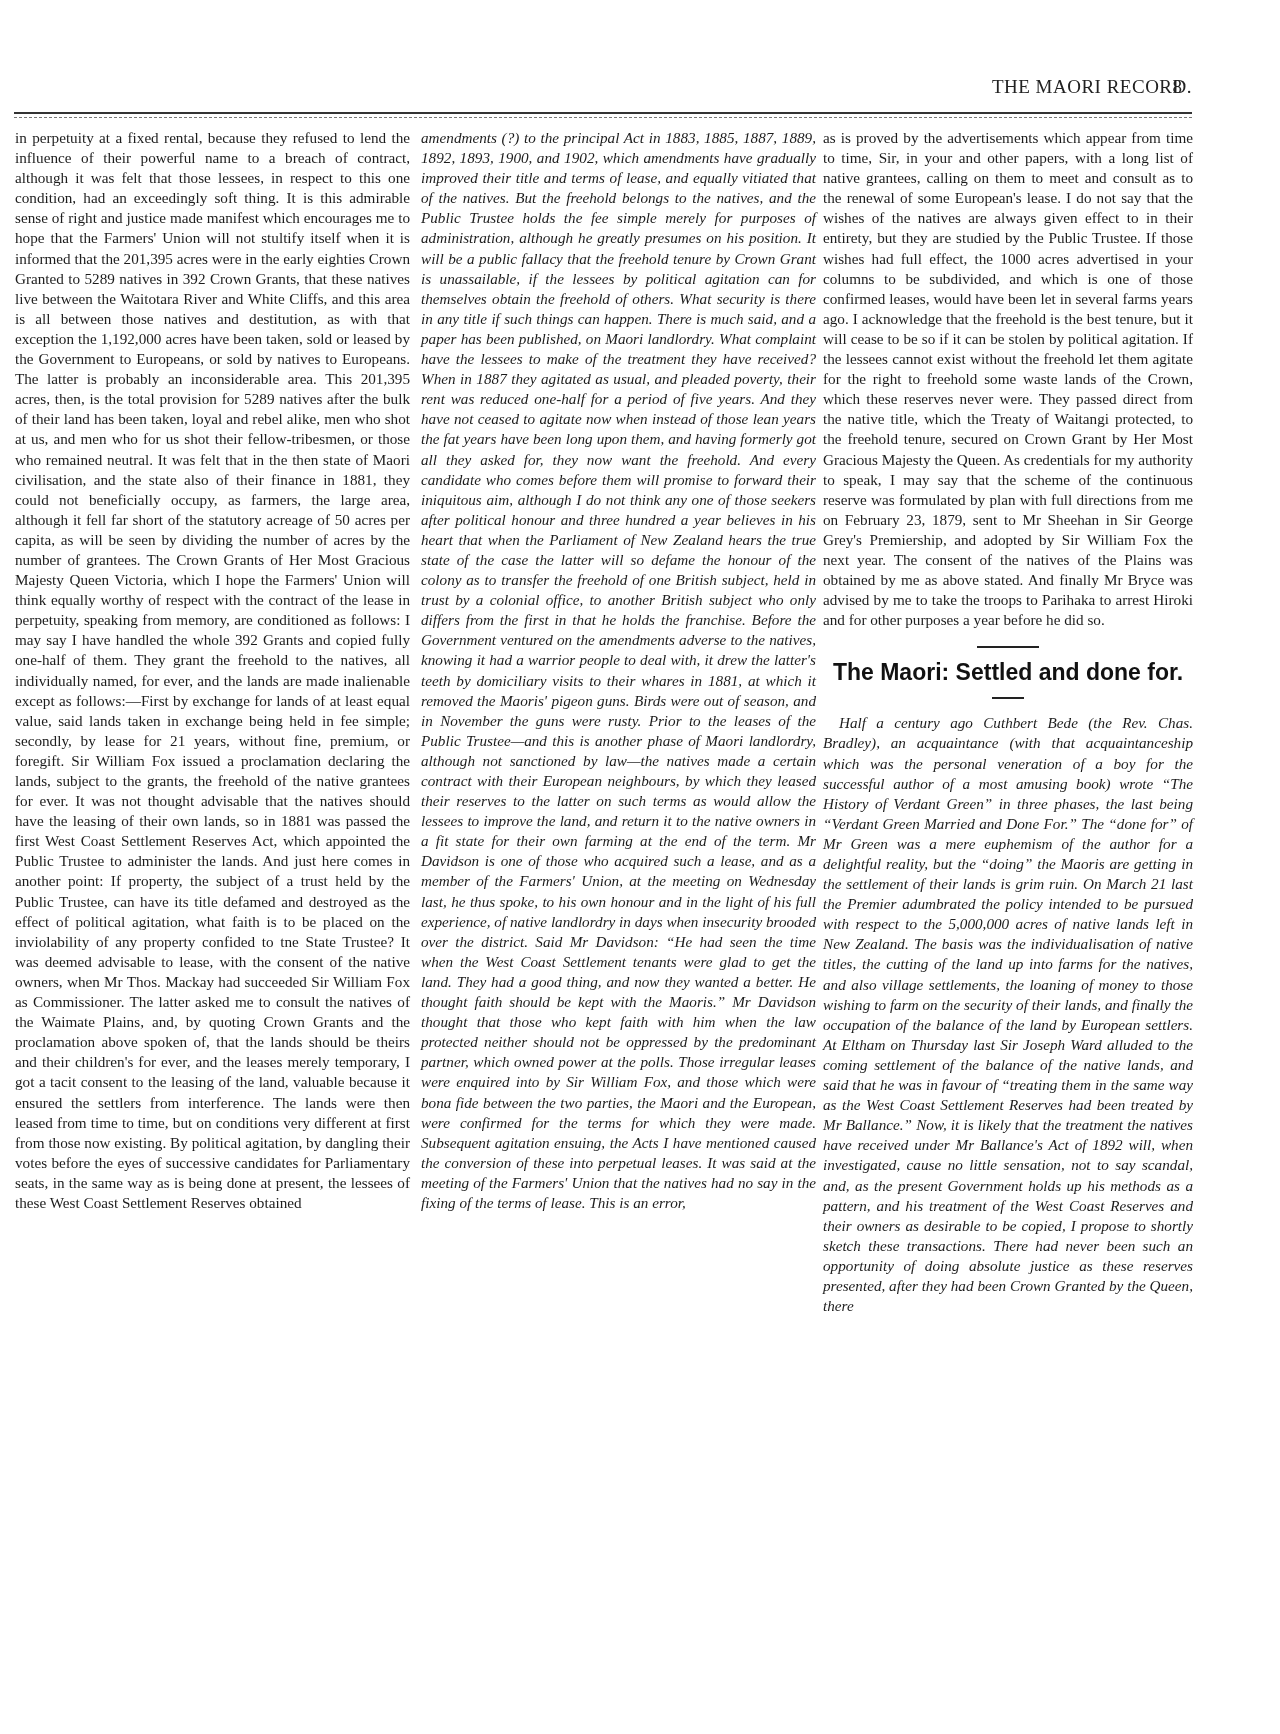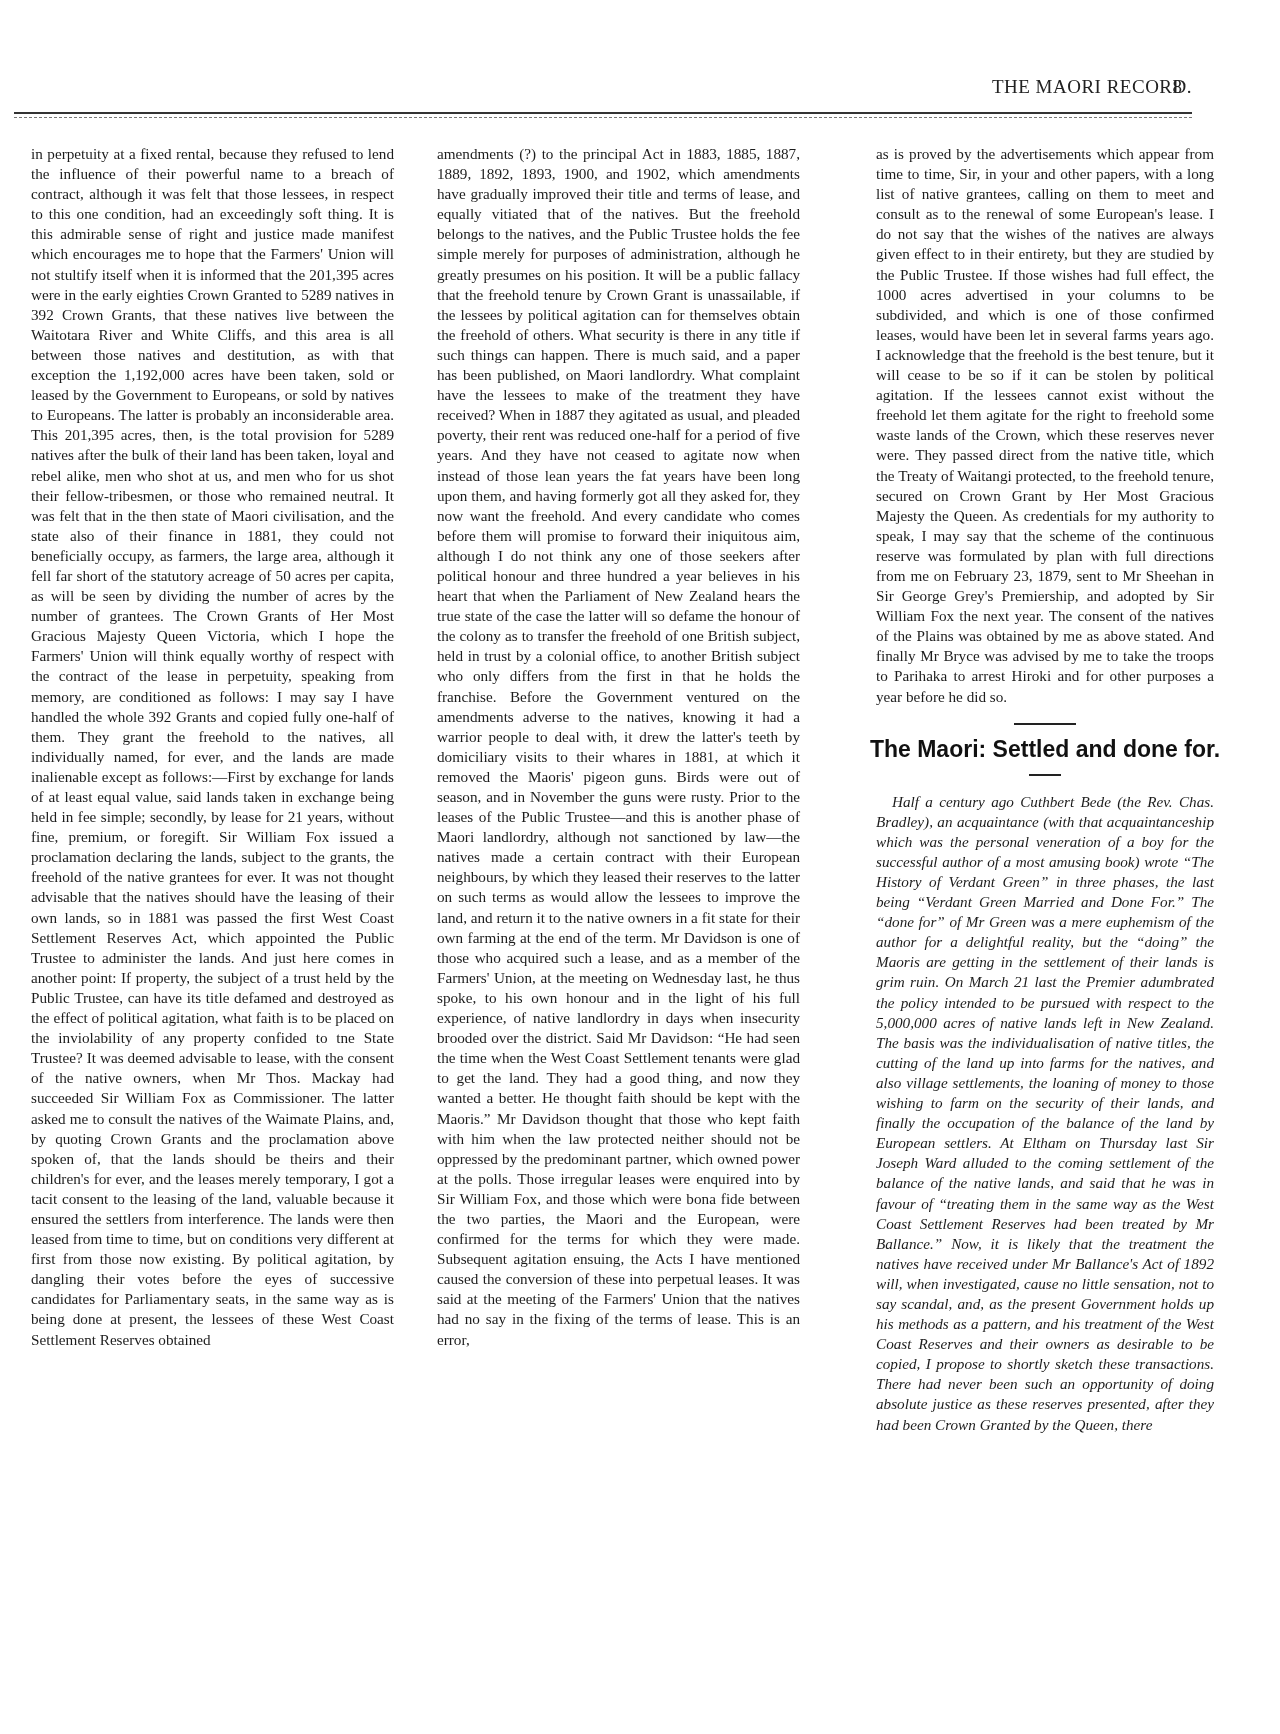--- a/index.html
+++ b/index.html
@@ -6,24 +6,24 @@
   body { width: 1280px; height: 1734px; position: relative; overflow: hidden; color: #1a1a1a; }
   .page { position: absolute; left: 0; top: 0; width: 1280px; height: 1734px; }
   .header { position: absolute; left: 14px; top: 76px; width: 1178px; height: 28px; }
   .running-title { position: absolute; left: 0; right: 0; top: 0; text-align: right;
     font-family: "Liberation Serif", serif; font-size: 19px; letter-spacing: 0.5px; color: #222; }
   .page-number { position: absolute; right: 10px; top: 0; font-family: "Liberation Serif", serif; font-size: 19px; color: #222; }
   .rule-top { position: absolute; left: 14px; top: 112px; width: 1178px; height: 2px; background: #333; }
   .rule-top2 { position: absolute; left: 14px; top: 117px; width: 1178px; height: 0; border-top: 1px dashed #777; }
   .col { position: absolute; top: 128px; width: 395px; font-family: "Liberation Serif", serif;
     font-size: 15.2px; line-height: 20.1px; text-align: justify; color: #1c1c1c; hyphens: manual; }
-  .col p { margin: 16px; }
+  .col p { margin: 0; }
   .col-1 { left: 15px; }
-  .col-2 { left: 421px; }
-  .col-3 { left: 860px; width: 370px; }
+  .col-2 { left: 421px; font-style: italic; }
+  .col-3 { left: 823px; width: 370px; }
   .sep-rule { width: 62px; height: 2px; background: #222; margin: 16px auto 10px auto; }
   .sep-rule.short { width: 32px; margin: 10px auto 14px auto; }
   .article-heading { font-family: "Liberation Sans", sans-serif; font-weight: bold; font-size: 23px;
     line-height: 29px; text-align: center; margin: 6px 0 0 0; color: #111; }
   .indent { text-indent: 16px; font-style: italic; }
 </style>
 </head>
 <body>
 
 <div class="page">

